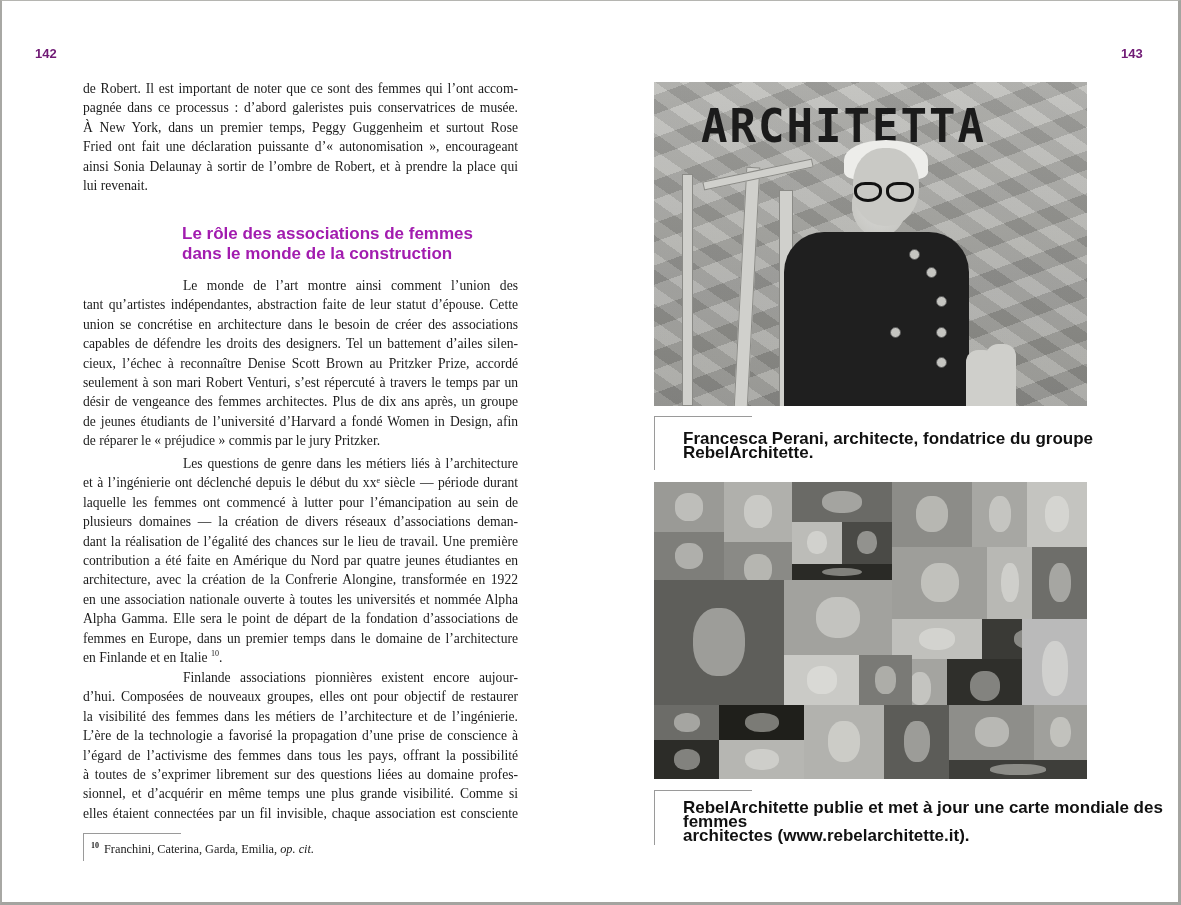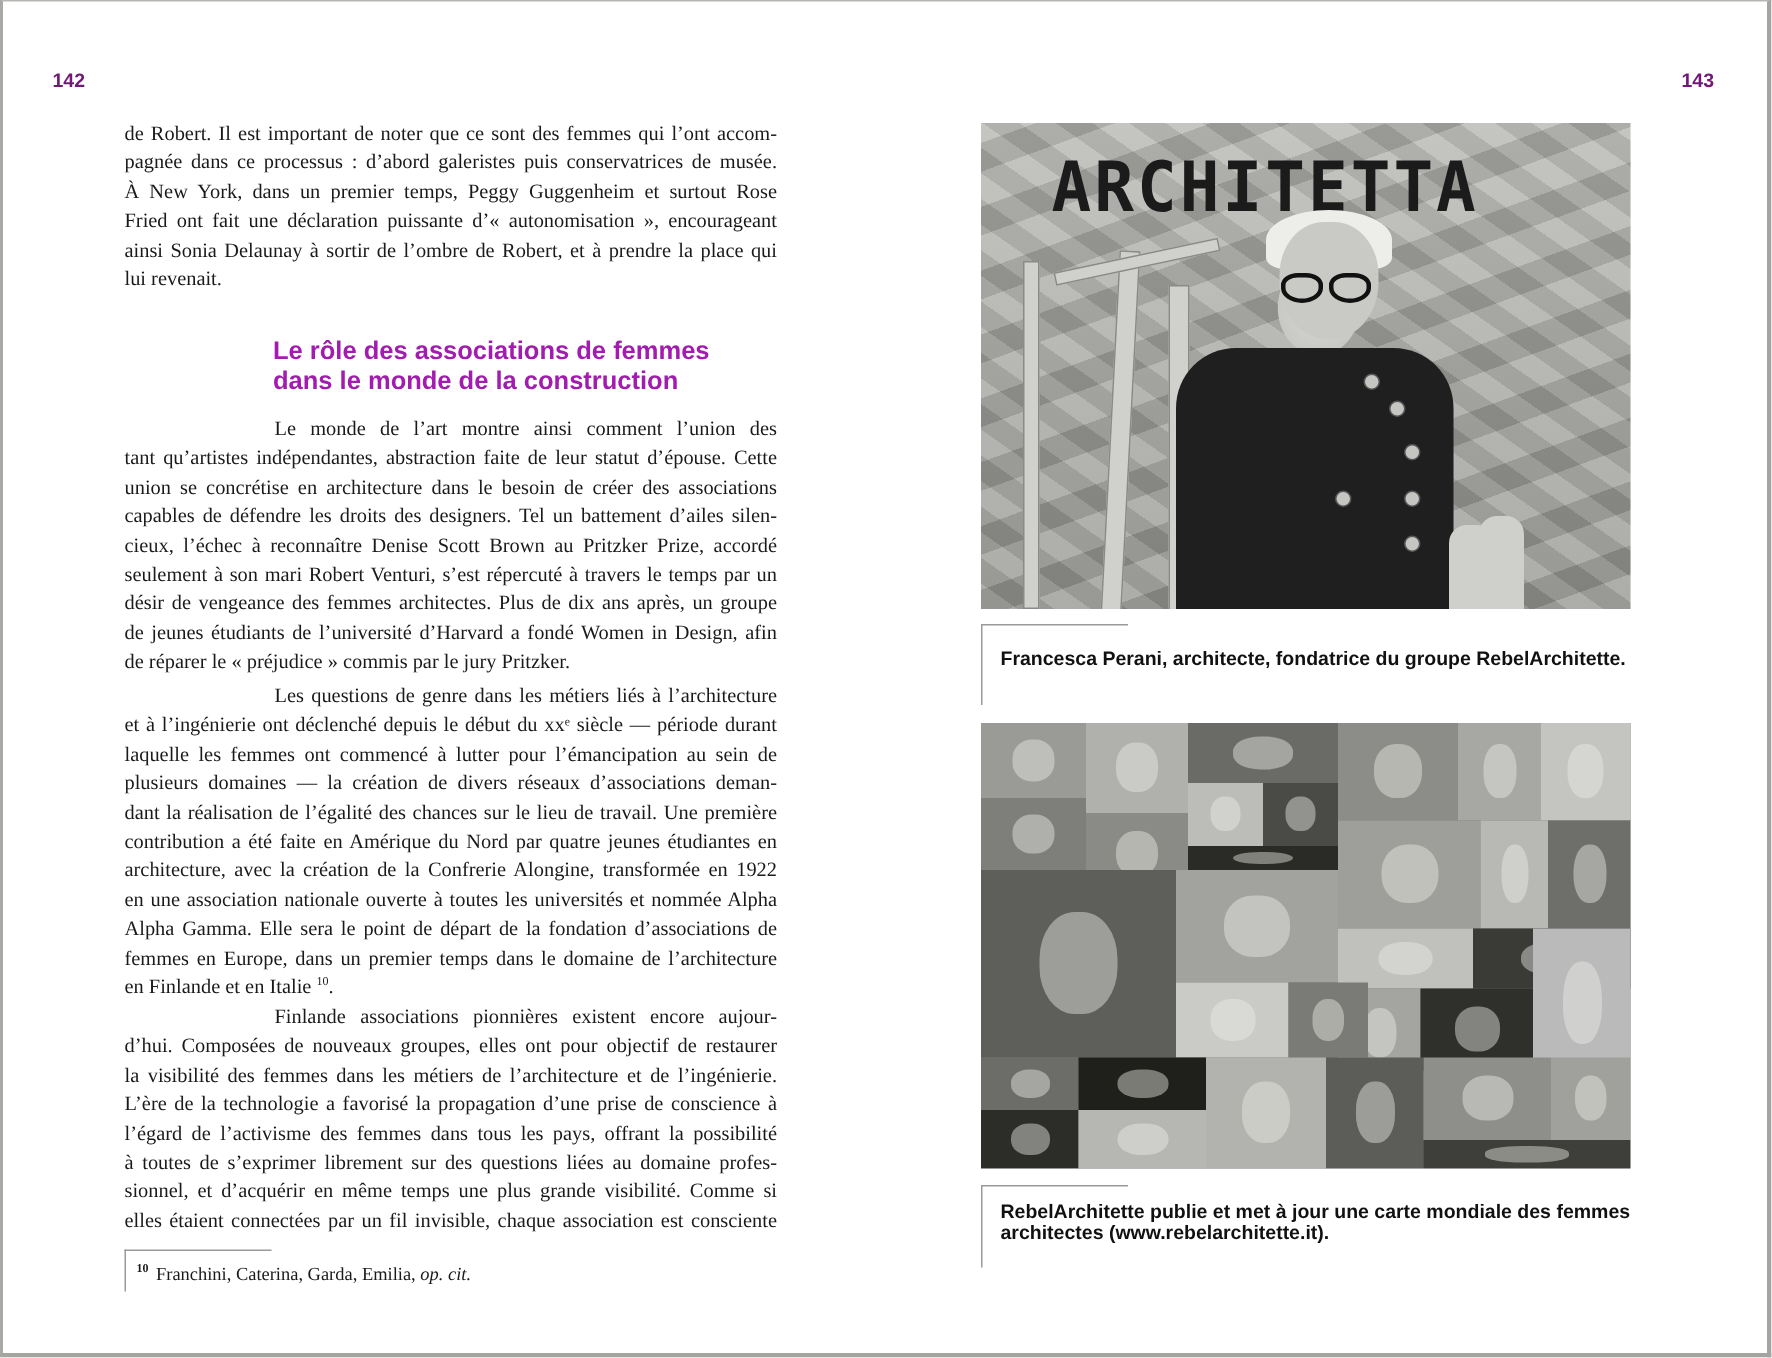--- a/index.html
+++ b/index.html
@@ -35,21 +35,21 @@
   .photo1 .glasses{position:absolute;left:198px;top:100px;width:66px;height:22px;}
   .photo1 .glasses i{position:absolute;top:0;width:28px;height:20px;border:3px solid #111;border-radius:40% 40% 50% 50%;box-sizing:border-box;}
   .photo1 .body{position:absolute;left:130px;top:150px;width:185px;height:180px;border-radius:40px 40px 0 0;background:#1f1f1f;}
   .photo1 .btn{position:absolute;width:9px;height:9px;border-radius:50%;background:#c5c5c1;border:1px solid #555;}
   .photo1 .boot{position:absolute;background:#cfcfcb;border-radius:12px 12px 0 0;}
   .photo2{left:654px;top:482px;width:433px;height:297px;background:#777;}
   .photo2 .tile{position:absolute;overflow:hidden;}
   .photo2 .tile::after{content:"";position:absolute;left:30%;top:22%;width:40%;height:55%;border-radius:45%;background:rgba(235,235,230,0.45);}
   .cap-rule{position:absolute;height:1px;background:#9a9a9a;}
   .cap-vrule{position:absolute;width:1px;background:#9a9a9a;}
-  .caption{position:absolute;left:667px;font-family:"Liberation Sans",sans-serif;font-weight:bold;font-size:13px;line-height:14px;color:#111;}
+  .caption{position:absolute;left:683px;font-family:"Liberation Sans",sans-serif;font-weight:bold;font-size:17px;line-height:14px;color:#111;}
 </style>
 </head>
 <body>
 
 <div class="frame"></div>
 
 <div class="folio left">142</div>
 
 <div class="body-text" style="top:79px;">
   <span class="line">de Robert. Il est important de noter que ce sont des femmes qui l’ont accom-</span>

